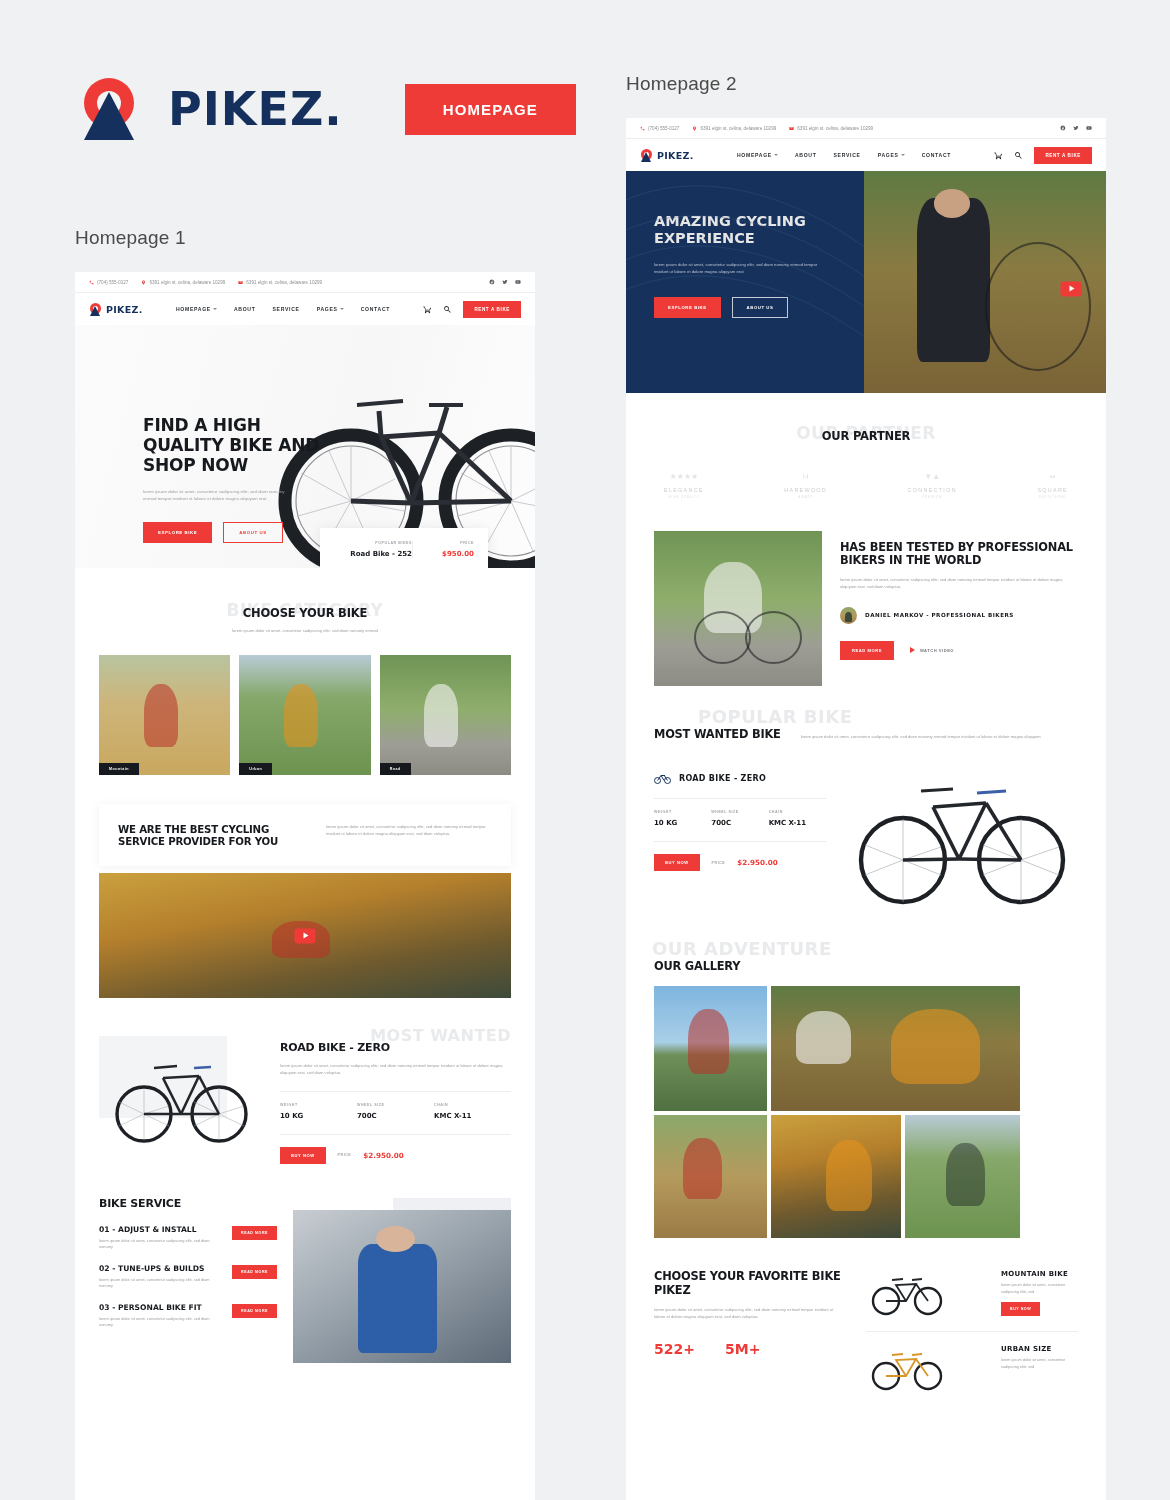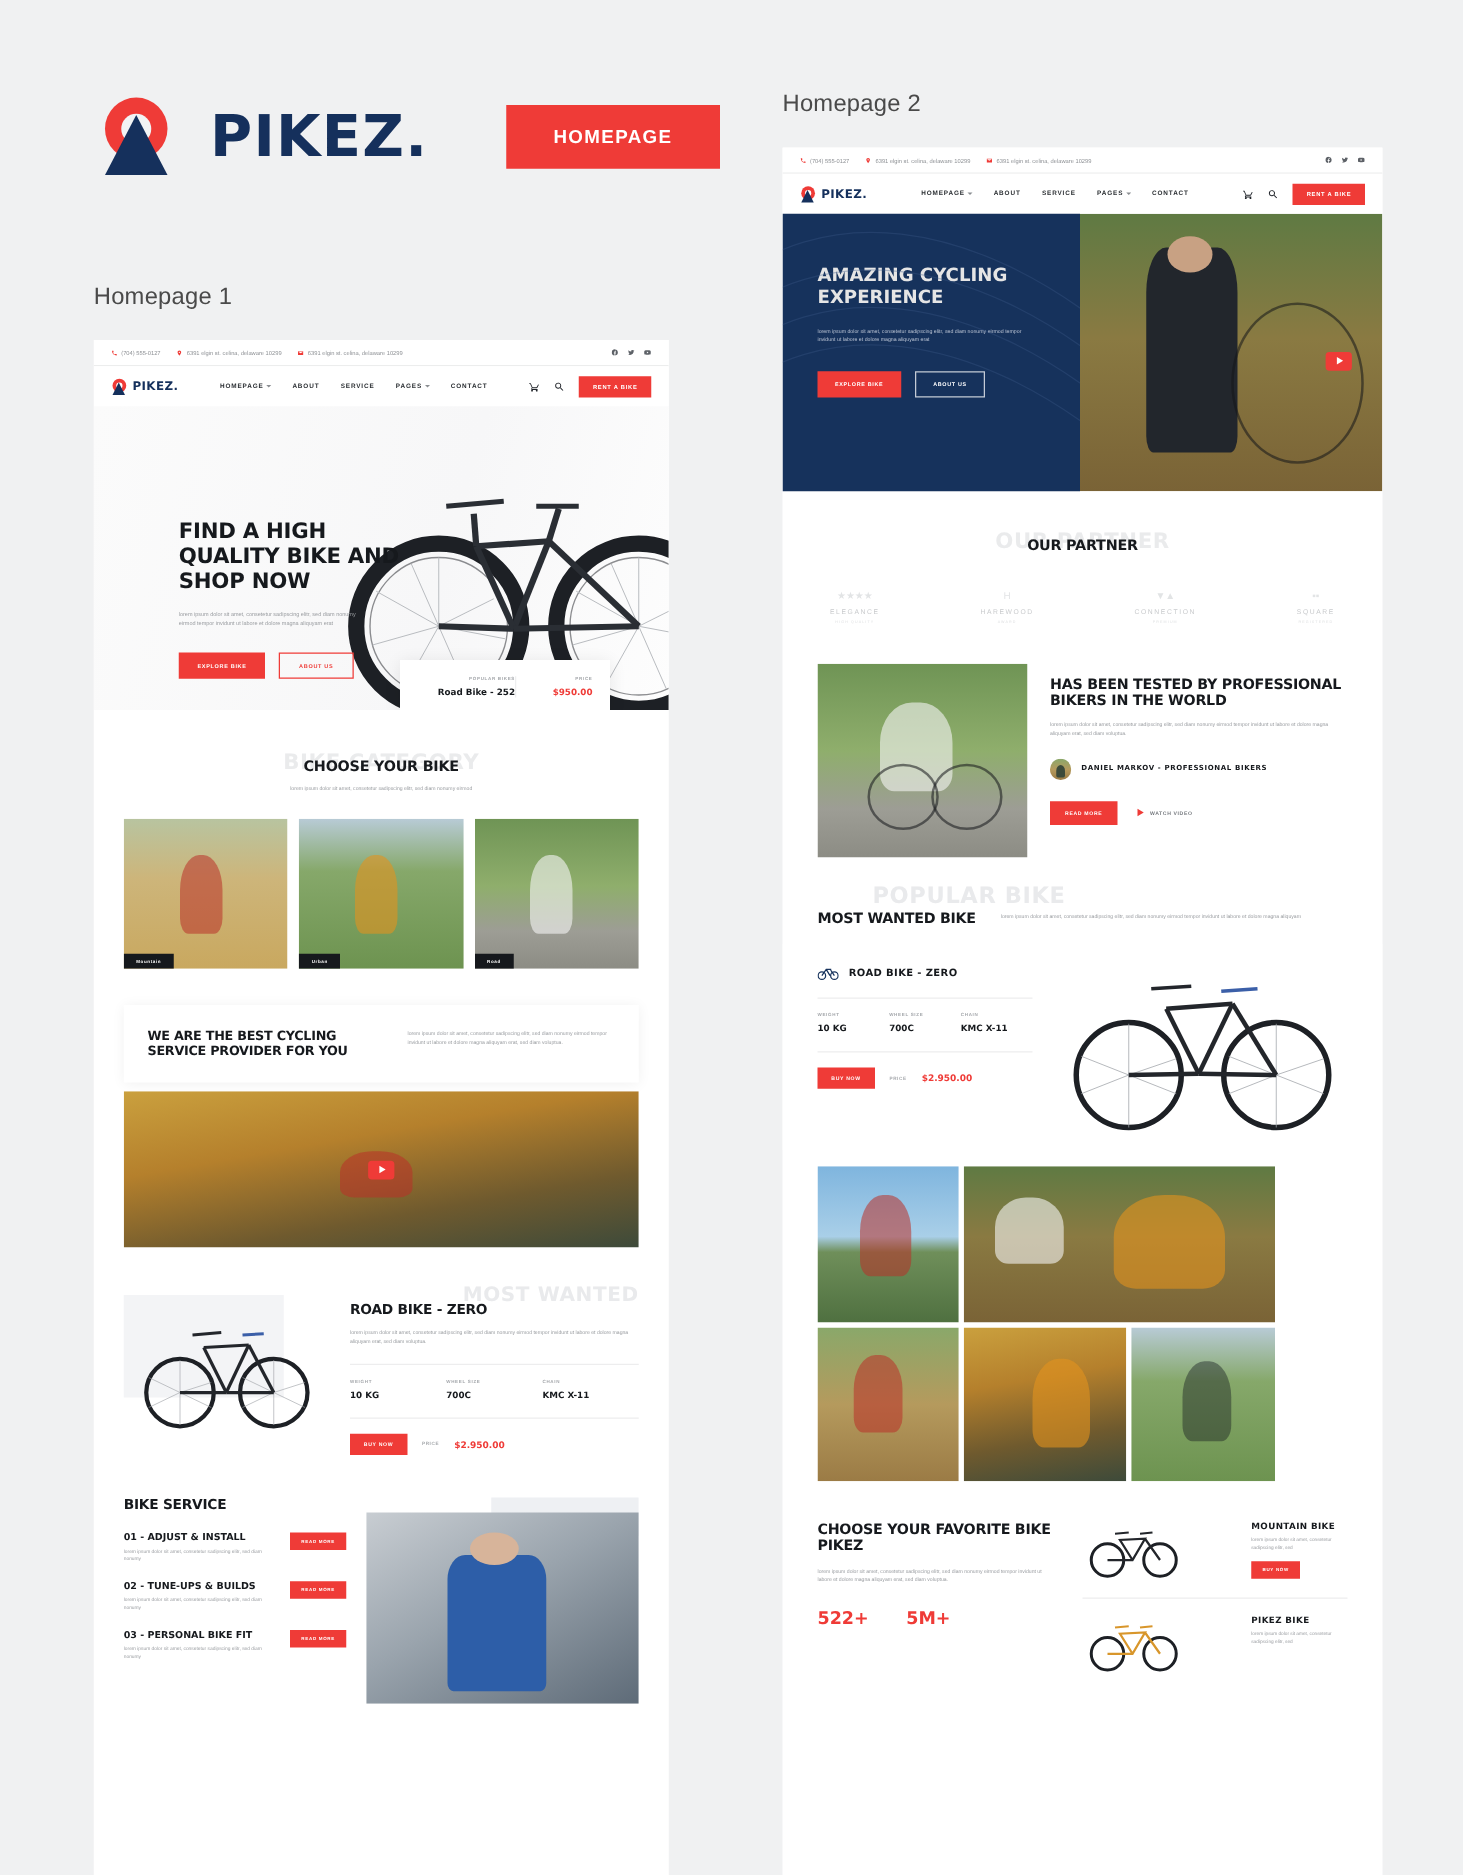--- a/index.html
+++ b/index.html
@@ -182,21 +182,21 @@
   .tested-txt .lorem { font-size: 4.1px; margin-top: 10px; }
   .author { display: flex; align-items: center; gap: 8px; margin-top: 16px; }
   .avatar { width: 17px; height: 17px; border-radius: 50%; overflow: hidden; position: relative; }
   .author-name { font-family: "DejaVu Sans", sans-serif; font-weight: 700; font-size: 5.6px; letter-spacing: .5px; color: #16191d; }
   .tested-btns { display: flex; align-items: center; gap: 16px; margin-top: 17px; }
   .tested-btns .btn-red { font-size: 4.1px; padding: 7px 12px; }
   .watch { display: flex; align-items: center; gap: 5px; font-size: 4.1px; font-weight: 700; letter-spacing: .5px; color: #75797e; cursor: pointer; }
   .watch .tri { width: 0; height: 0; border-left: 5px solid #ef3b37; border-top: 3px solid transparent; border-bottom: 3px solid transparent; }
 
   
-  .mw-head { display: flex; padding: 0 28px; margin-top: 36px; align-items: center; gap: 20px; position: relative; }
+  .mw-head { display: flex; padding: 0 28px; margin-top: 36px; align-items: flex-end; gap: 20px; position: relative; }
   .mw-head .ghost { position: absolute; left: 72px; top: -16px; font-size: 18px; }
   .mw-head h2 { font-size: 11.4px; position: relative; padding-top: 6px; }
   .mw-head .lorem { font-size: 4.1px; flex: 1; padding-top: 5px; }
 
   
   .prod2 { display: flex; margin-top: 14px; background: #fff; position: relative; }
   .prod2-info { width: 200px; padding: 18px 0 18px 28px; }
   .p2-title-row { display: flex; align-items: center; gap: 8px; }
   .p2-title { font-family: "DejaVu Sans", sans-serif; font-weight: 700; font-size: 8px; color: #16191d; letter-spacing: .3px; }
   .prod2-img { flex: 1; height: 165px; position: relative; overflow: hidden; }
@@ -731,20 +731,24 @@
             <line x1="145" y1="48" x2="180" y2="105"></line>
               <line x1="118" y1="104" x2="180" y2="105"></line>
           </g>
           <line x1="80" y1="36" x2="112" y2="34" stroke="#23262b" stroke-width="3"></line>
           <line x1="136" y1="38" x2="165" y2="36" stroke="#3b5fa8" stroke-width="3"></line>
         </g>
       </svg>
     </div>
   </div>
 
+  <div class="gal-head">
+    <div class="ghost">OUR ADVENTURE</div>
+    <h2 class="hl">OUR GALLERY</h2>
+  </div>
   <div class="gal-grid">
     <div class="g-cell g1">
       <div class="ph ph-sky"></div>
         <div class="rider red" style="left:30%;top:18%;width:36%;height:52%;"></div>
     </div>
     <div class="g-cell g2">
       <div class="ph ph-forest"></div>
       <div class="rider orange" style="left:48%;top:18%;width:36%;height:60%;"></div>
       <div class="rider white" style="left:10%;top:20%;width:22%;height:42%;"></div>
     </div>
@@ -800,19 +804,19 @@
                 <circle cx="62" cy="31" r="13" stroke-width="2.4"></circle>
               <g stroke="#d8962b" stroke-width="1.8">
                 <path d="M20 31 L40 31 L50 14 L30 15 L40 31 M50 14 L62 31"></path>
                 <line x1="26" y1="10" x2="37" y2="9"></line>
                   <line x1="46" y1="10" x2="56" y2="9"></line>
               </g>
             </g>
           </svg>
         </div>
         <div class="fav-txt">
-          <div class="fav-name">PIKEZ BIKE</div>
+          <div class="fav-name">URBAN SIZE</div>
           <div class="lorem">lorem ipsum dolor sit amet, consetetur sadipscing elitr, sed</div>
         </div>
       </div>
     </div>
   </div>
 </div>
 
 </body></html>

